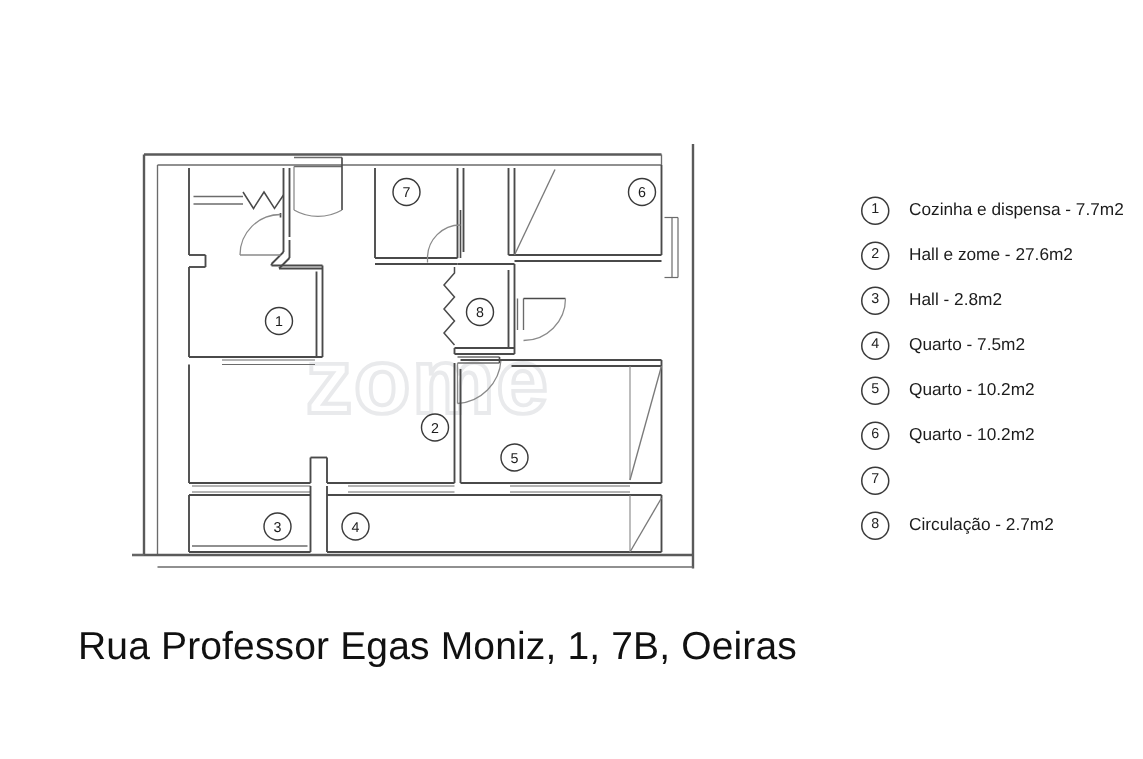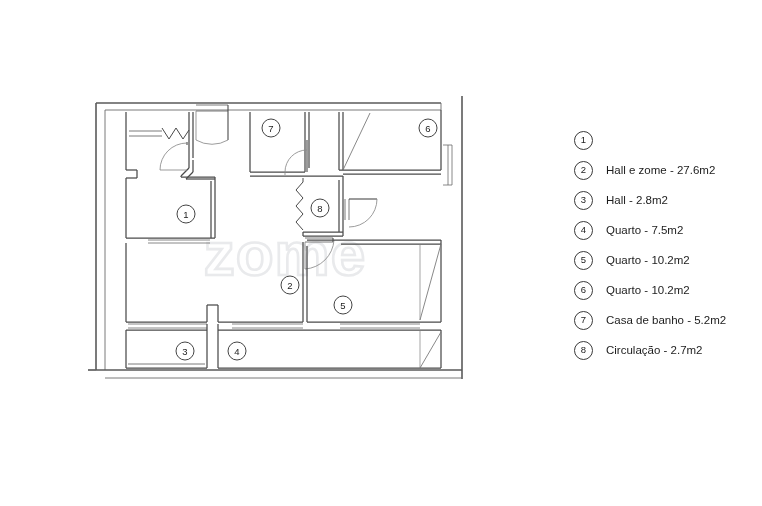--- a/index.html
+++ b/index.html
@@ -318,24 +318,26 @@
         </g>
         <g>
           <circle class="room-circle" cx="320" cy="208" r="9"></circle>
           <text class="room-num" x="320" y="211.5">8</text>
         </g>
       </g>
 
     </svg>
   </div>
 
+  <div id="plan-title">Rua Professor Egas Moniz, 1, 7B, Oeiras</div>
 
   <div id="legend">
     <div class="legend-row">
       <div class="legend-badge">1</div>
+      <div class="legend-label">Cozinha e dispensa - 7.7m2</div>
     </div>
     <div class="legend-row">
       <div class="legend-badge">2</div>
       <div class="legend-label">Hall e zome - 27.6m2</div>
     </div>
     <div class="legend-row">
       <div class="legend-badge">3</div>
       <div class="legend-label">Hall - 2.8m2</div>
     </div>
     <div class="legend-row">
@@ -345,21 +347,20 @@
     <div class="legend-row">
       <div class="legend-badge">5</div>
       <div class="legend-label">Quarto - 10.2m2</div>
     </div>
     <div class="legend-row">
       <div class="legend-badge">6</div>
       <div class="legend-label">Quarto - 10.2m2</div>
     </div>
     <div class="legend-row">
       <div class="legend-badge">7</div>
-      <div class="legend-label">Casa de banho - 5.2m2</div>
     </div>
     <div class="legend-row">
       <div class="legend-badge">8</div>
       <div class="legend-label">Circulação - 2.7m2</div>
     </div>
   </div>
 
 </div>
 
 </body></html>

